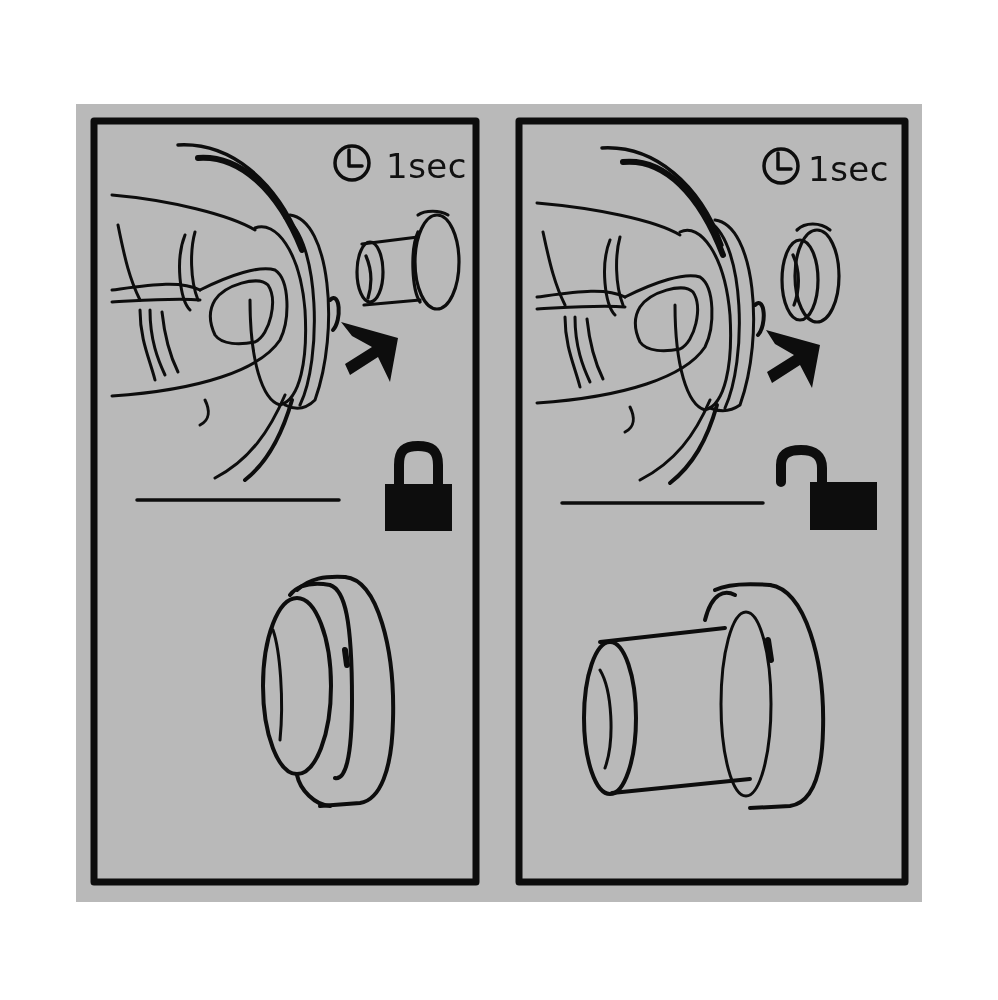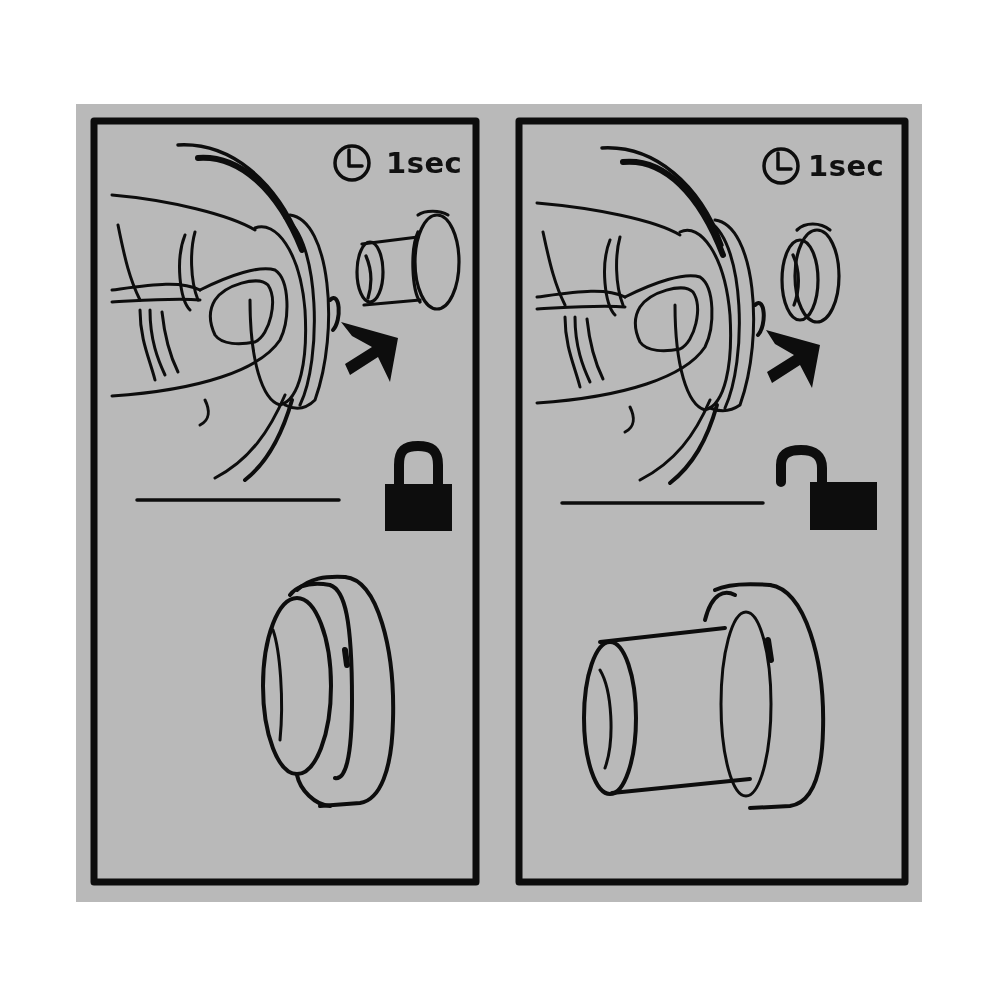--- a/index.html
+++ b/index.html
@@ -1,22 +1,22 @@
 <!DOCTYPE html>
 <html><head>
 <meta charset="utf-8">
 <style>
   html, body { margin: 0; padding: 0; background: #ffffff; }
   body { width: 998px; height: 1000px; position: relative; overflow: hidden;
          font-family: "DejaVu Sans", sans-serif; }
   .backdrop { position: absolute; left: 76px; top: 104px; width: 846px; height: 798px;
               background: #b9b9b9; }
   svg.art { position: absolute; left: 0; top: 0; width: 998px; height: 1000px; }
-  .timer-label { position: absolute; font-family: "DejaVu Sans", sans-serif; font-weight: bold;
-                 font-size: 29px; color: #111; letter-spacing: 0.5px; line-height: 1; }
+  .timer-label { position: absolute; font-family: "DejaVu Sans", sans-serif; font-weight: normal;
+                 font-size: 34px; color: #111; letter-spacing: 0.5px; line-height: 1; }
   #t-left { left: 386px; top: 149px; }
   #t-right { left: 808px; top: 152px; }
 </style>
 </head>
 <body>
 
 <div class="backdrop"></div>
 
 <svg class="art" viewBox="0 0 998 1000" xmlns="http://www.w3.org/2000/svg" fill="none" stroke="#0d0d0d" stroke-linecap="round" stroke-linejoin="round">
 

